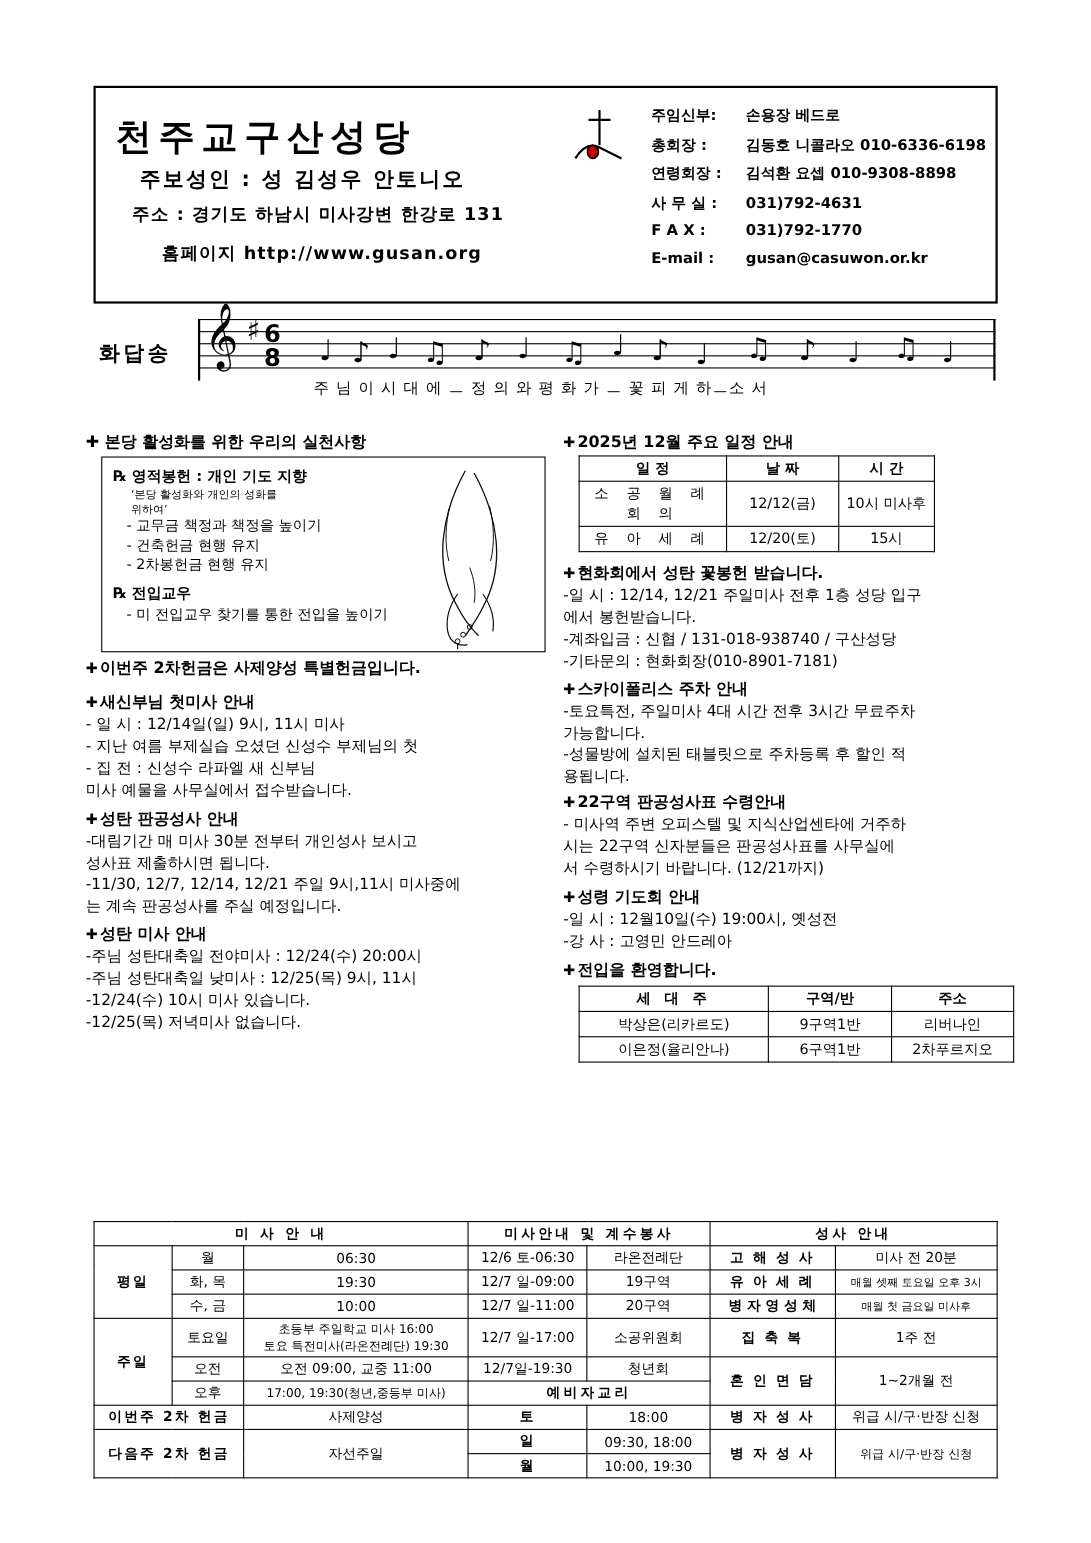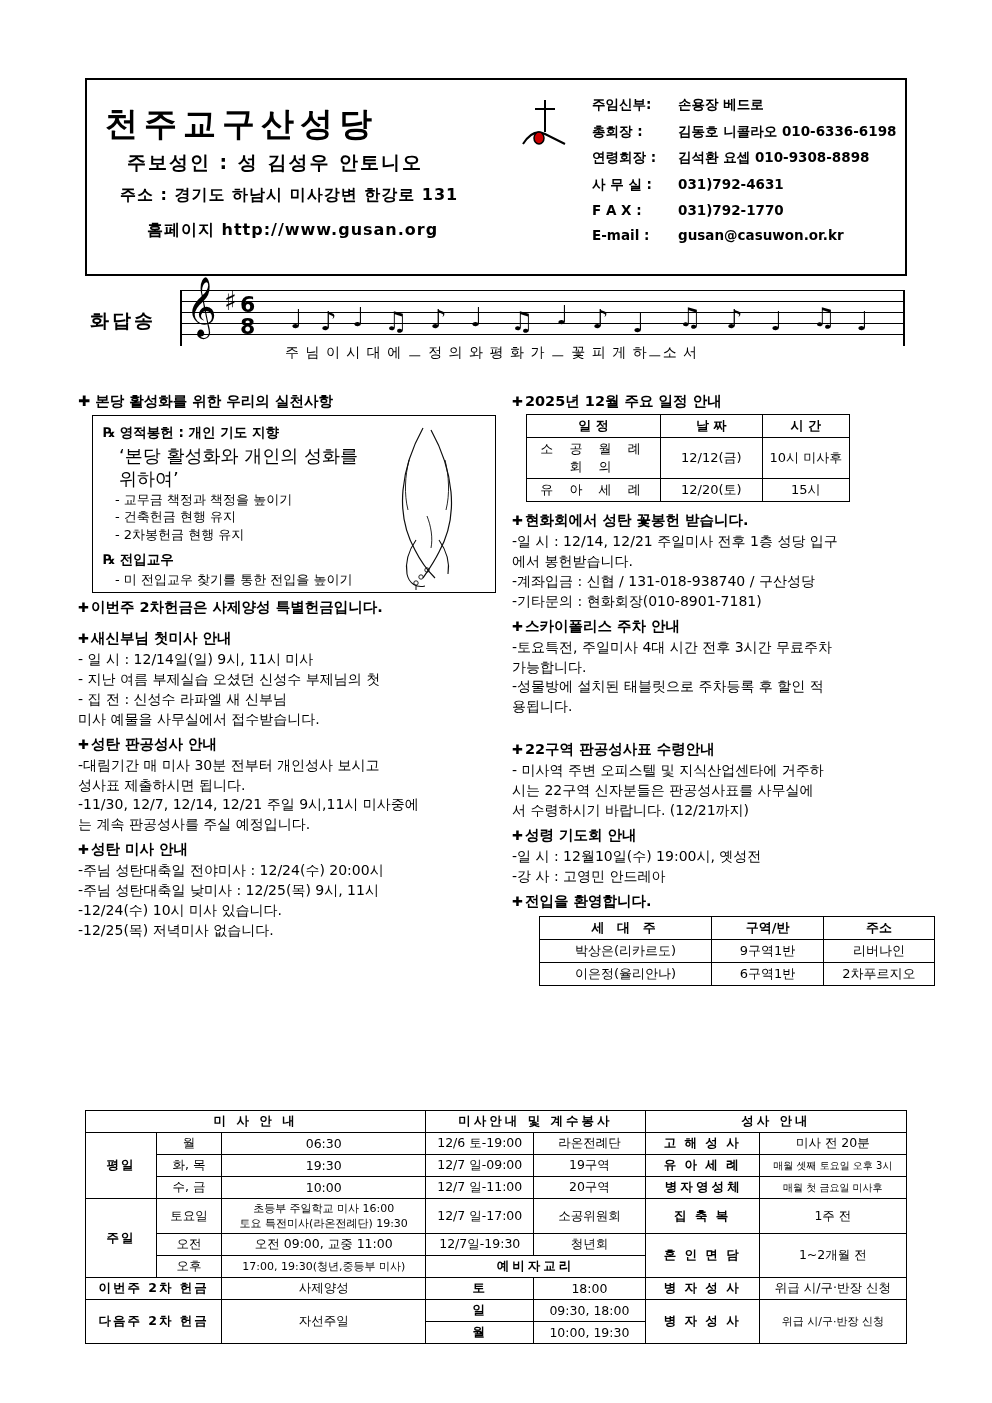--- a/index.html
+++ b/index.html
@@ -71,38 +71,38 @@
   .line-txt{font-size:14px;margin:0 0 2px 0;line-height:1.28;}
   .gap{height:9px;}
 
   
   .practice-title{font-size:14.5px;font-weight:bold;margin-bottom:4px;}
   .practice-box{
     border:1.6px solid #000;width:404px;height:178px;position:relative;
     margin-left:14px;box-sizing:border-box;padding:8px 10px;overflow:hidden;
   }
   .pb-l1{font-size:13.5px;font-weight:bold;margin-bottom:2px;}
-  .pb-l2{font-size:18px;margin-left:16px;line-height:1.3;}
+  .pb-l2{font-size:10px;margin-left:16px;line-height:1.3;}
   .pb-l3{font-size:13px;margin-left:12px;line-height:1.35;}
   .praying{
     position:absolute;right:4px;top:4px;width:130px;height:170px;opacity:.95;
   }
 
   
   table{border-collapse:collapse;}
   .tbl{border:1.5px solid #000;font-size:13px;}
   .tbl td,.tbl th{border:1px solid #000;text-align:center;padding:2px 4px;font-weight:normal;}
   .tbl th{font-weight:bold;}
 
   .sched-tbl{width:324px;margin:0 0 0 14px;}
   .sched-tbl td:nth-child(1){width:176px;letter-spacing:6px;}
   .sched-tbl td:nth-child(2){width:108px;}
   .sched-tbl td:nth-child(3){width:108px;}
 
-  .fam-tbl{width:396px;margin:5px 0 0 27px;}
+  .fam-tbl{width:396px;margin:5px 0 0 14px;}
   .fam-tbl td:nth-child(1){width:176px;}
   .fam-tbl td:nth-child(2){width:110px;}
   .fam-tbl td:nth-child(3){width:110px;}
 
   
   .bottom{position:absolute;left:85px;top:1110px;width:822px;}
   .bt{border:1.6px solid #000;width:822px;font-size:12.5px;padding-left:27px;}
   .bt td,.bt th{border:1px solid #000;padding:2px 3px;text-align:center;vertical-align:middle;}
   .bt th{font-weight:bold;}
   .bt .hd{font-weight:bold;letter-spacing:3px;}
@@ -259,21 +259,21 @@
     <div class="line-txt">에서 봉헌받습니다.</div>
     <div class="line-txt">-계좌입금 : 신협 / 131-018-938740 / 구산성당</div>
     <div class="line-txt">-기타문의 : 현화회장(010-8901-7181)</div>
 
     <div class="h-item" style="margin-top:6px;"><span class="bullet">✚</span><span>스카이폴리스 주차 안내</span></div>
     <div class="line-txt">-토요특전, 주일미사 4대 시간 전후 3시간 무료주차</div>
     <div class="line-txt">가능합니다.</div>
     <div class="line-txt">-성물방에 설치된 태블릿으로 주차등록 후 할인 적</div>
     <div class="line-txt">용됩니다.</div>
 
-    <div class="h-item" style="margin-top:24px;"><span class="bullet">✚</span><span>22구역 판공성사표 수령안내</span></div>
+    <div class="h-item" style="margin-top:4px;"><span class="bullet">✚</span><span>22구역 판공성사표 수령안내</span></div>
     <div class="line-txt">- 미사역 주변 오피스텔 및 지식산업센타에 거주하</div>
     <div class="line-txt">  시는 22구역 신자분들은 판공성사표를 사무실에</div>
     <div class="line-txt">  서 수령하시기 바랍니다. (12/21까지)</div>
 
     <div class="h-item" style="margin-top:6px;"><span class="bullet">✚</span><span>성령 기도회 안내</span></div>
     <div class="line-txt">-일 시 : 12월10일(수) 19:00시,   옛성전</div>
     <div class="line-txt">-강 사 : 고영민 안드레아</div>
 
     <div class="h-item" style="margin-top:6px;"><span class="bullet">✚</span><span>전입을 환영합니다.</span></div>
     <table class="tbl fam-tbl">
@@ -303,39 +303,39 @@
           <tr>
         <th class="hd" colspan="3" style="width:340px;">미 사 안 내</th>
         <th class="hd" colspan="2" style="width:215px;">미사안내 및 계수봉사</th>
         <th class="hd" colspan="2" style="width:265px;">성사 안내</th>
       </tr>
 
       <tr>
         <td class="lab" rowspan="3" style="width:68px;">평일</td>
         <td style="width:62px;">월</td>
         <td style="width:210px;">06:30</td>
-        <td style="width:105px;">12/6 토-19:00</td>
+        <td style="width:105px;">12/6 토-06:30</td>
         <td style="width:110px;">라온전례단</td>
         <td class="lab" style="width:115px;">고 해 성 사</td>
         <td style="width:150px;">미사 전 20분</td>
       </tr>
       <tr>
         <td>화, 목</td>
         <td>19:30</td>
         <td>12/7 일-09:00</td>
         <td>19구역</td>
         <td class="lab">유 아 세 례</td>
         <td class="tiny">매월 셋째 토요일 오후 3시</td>
       </tr>
       <tr>
         <td>수, 금</td>
         <td>10:00</td>
         <td>12/7 일-11:00</td>
         <td>20구역</td>
-        <td class="lab" style="letter-spacing:0px;font-family:Liberation Serif, serif;">병 자 영 성 체</td>
+        <td class="lab" style="letter-spacing:0px;">병 자 영 성 체</td>
         <td class="tiny">매월 첫 금요일 미사후</td>
       </tr>
 
       <tr>
         <td class="lab" rowspan="3">주일</td>
         <td>토요일</td>
         <td class="small">
           <span style="white-space:pre-line;">초등부 주일학교 미사 16:00
 토요 특전미사(라온전례단) 19:30</span>
         </td>

